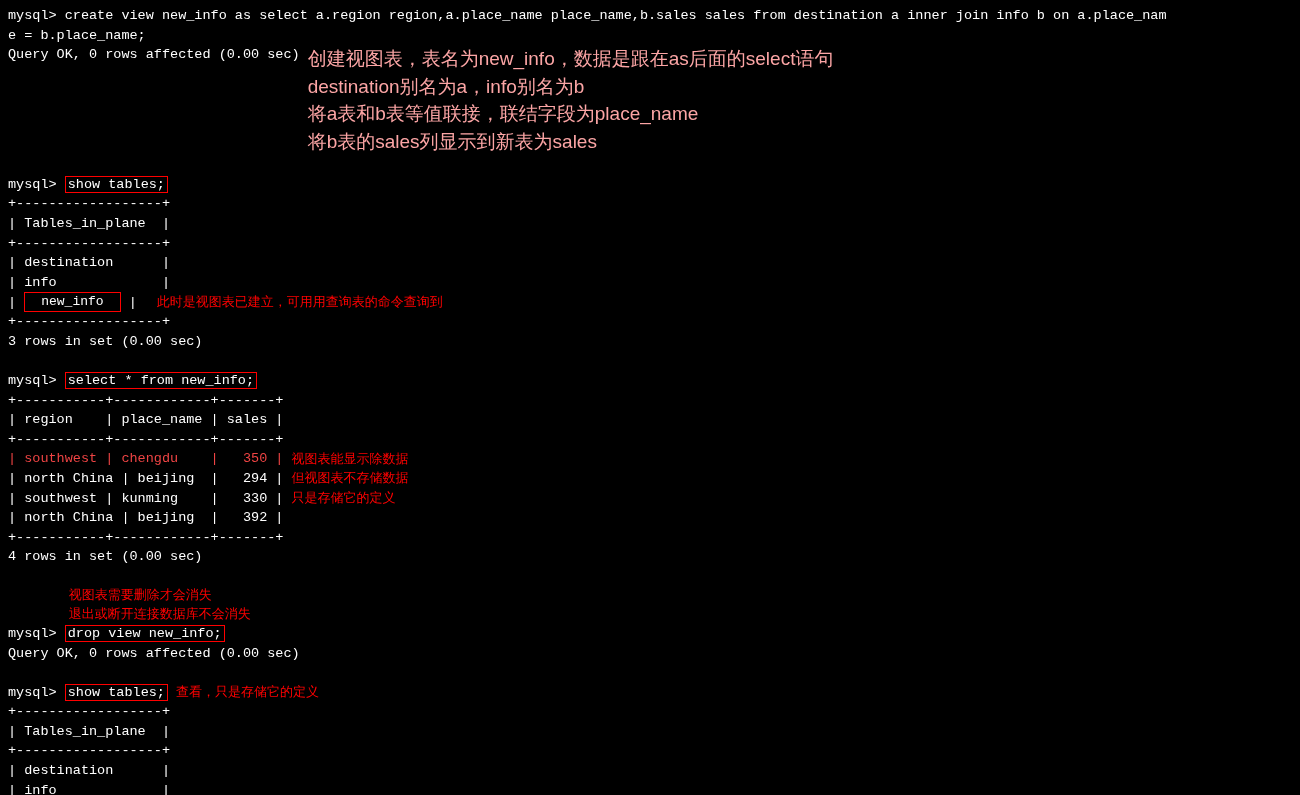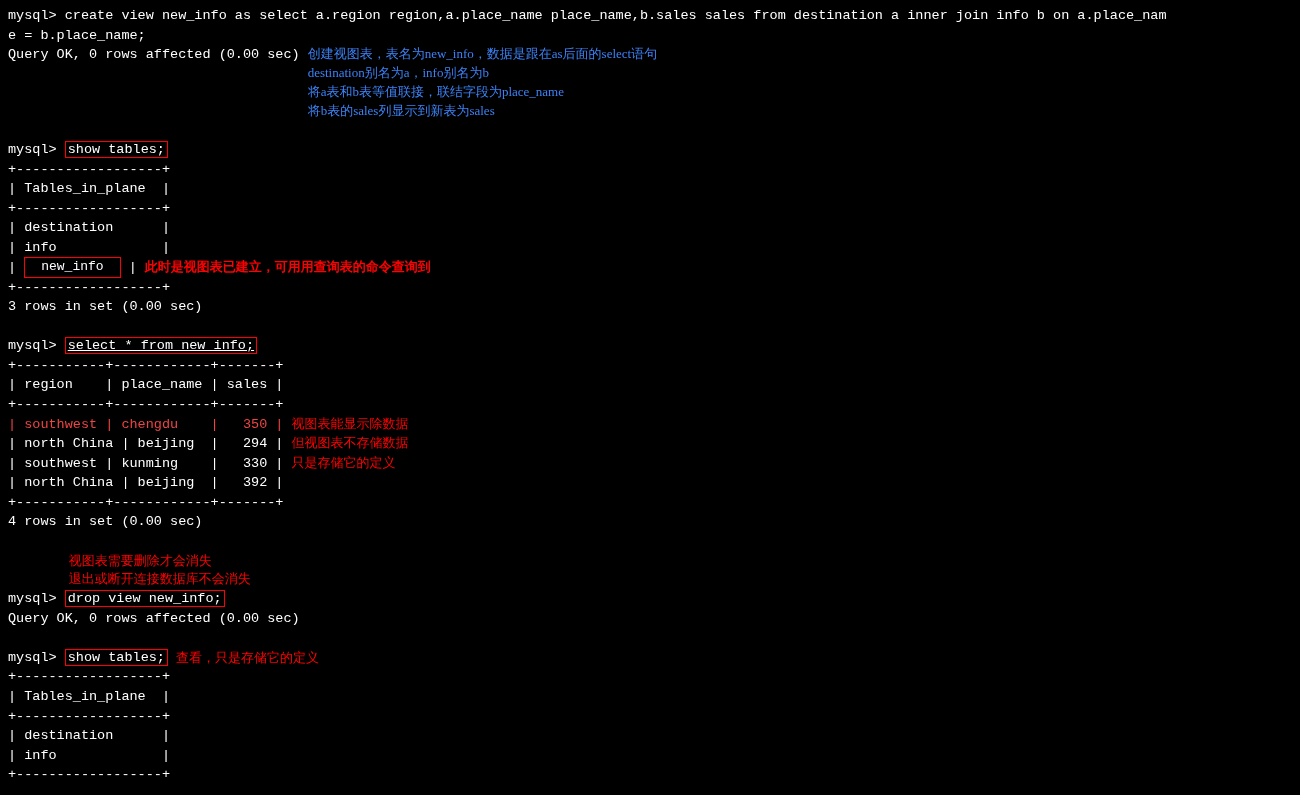--- a/index.html
+++ b/index.html
@@ -21,47 +21,47 @@
       line-height: 1.45;
     }
   </style>
 </head>
 <body>
 
 <pre><span style="color:#fff;">mysql&gt; create view new_info as select a.region region,a.place_name place_name,b.sales sales from destination a inner join info b on a.place_nam</span>
 <span style="color:#fff;">e = b.place_name;</span></pre>
 <div style="position:relative; display:flex; align-items:flex-start;">
   <pre style="color:#fff; flex-shrink:0;"><span>Query OK, 0 rows affected (0.00 sec)</span></pre>
-  <div style="margin-left:8px; display:flex; flex-direction:column; font-family:Liberation Serif, serif; font-size:13px; color:#3b82f6; line-height:1.45;">
+  <div style="margin-left:8px; display:flex; flex-direction:column; font-family:Liberation Sans, sans-serif; font-size:19px; color:#fca5a5; line-height:1.45;">
     <span>创建视图表，表名为new_info，数据是跟在as后面的select语句</span>
     <span>destination别名为a，info别名为b</span>
     <span>将a表和b表等值联接，联结字段为place_name</span>
     <span>将b表的sales列显示到新表为sales</span>
   </div>
 </div>
 <pre> </pre>
 <div style="display:flex; align-items:center;">
   <pre style="color:#fff;">mysql&gt; <span style="border:1px solid red; padding:0 2px; color:#fff;">show tables;</span></pre>
 </div>
 <pre style="color:#fff;">+------------------+</pre>
 <pre style="color:#fff;">| Tables_in_plane  |</pre>
 <pre style="color:#fff;">+------------------+</pre>
 <pre style="color:#fff;">| destination      |</pre>
 <pre style="color:#fff;">| info             |</pre>
 <div style="display:flex; align-items:center;">
   <pre style="color:#fff;">| </pre>
     <span style="border:1px solid red; padding:0 16px; color:#fff; font-family:'Courier New',Courier,monospace; font-size:13px;">new_info</span>
     <pre style="color:#fff; display:inline;"> |</pre>
-  <span style="color:#ff0000; font-family:'Microsoft YaHei','SimHei',sans-serif; font-size:13px; margin-left:8px; white-space:nowrap;font-weight:bold;">此时是视图表已建立，可用用查询表的命令查询到</span>
+  <span style="color:#ff0000; font-family:'Microsoft YaHei','SimHei',sans-serif; font-size:13px; margin-left:20px; white-space:nowrap;">此时是视图表已建立，可用用查询表的命令查询到</span>
 </div>
 <pre style="color:#fff;">+------------------+</pre>
 <pre style="color:#fff;">3 rows in set (0.00 sec)</pre>
 <pre> </pre>
 <div style="display:flex; align-items:center;">
-  <pre style="color:#fff;">mysql&gt; <span style="border:1px solid red; padding:0 2px; color:#fff;text-decoration:underline;">select * from new_info;</span></pre>
+  <pre style="color:#fff;">mysql&gt; <span style="border:1px solid red; padding:0 2px; color:#fff;">select * from new_info;</span></pre>
 </div>
 <pre style="color:#fff;">+-----------+------------+-------+</pre>
 <pre style="color:#fff;">| region    | place_name | sales |</pre>
 <pre style="color:#fff;">+-----------+------------+-------+</pre>
 <div style="display:flex; align-items:center;">
   <pre style="color:#ef4444;">| southwest | chengdu    |   350 |</pre>
   <span style="color:#ff0000; font-family:'Microsoft YaHei','SimHei',sans-serif; font-size:13px; margin-left:8px; white-space:nowrap;">视图表能显示除数据</span>
 </div>
 <div style="display:flex; align-items:flex-start;">
   <pre style="color:#fff;">| north China | beijing  |   294 |</pre>

